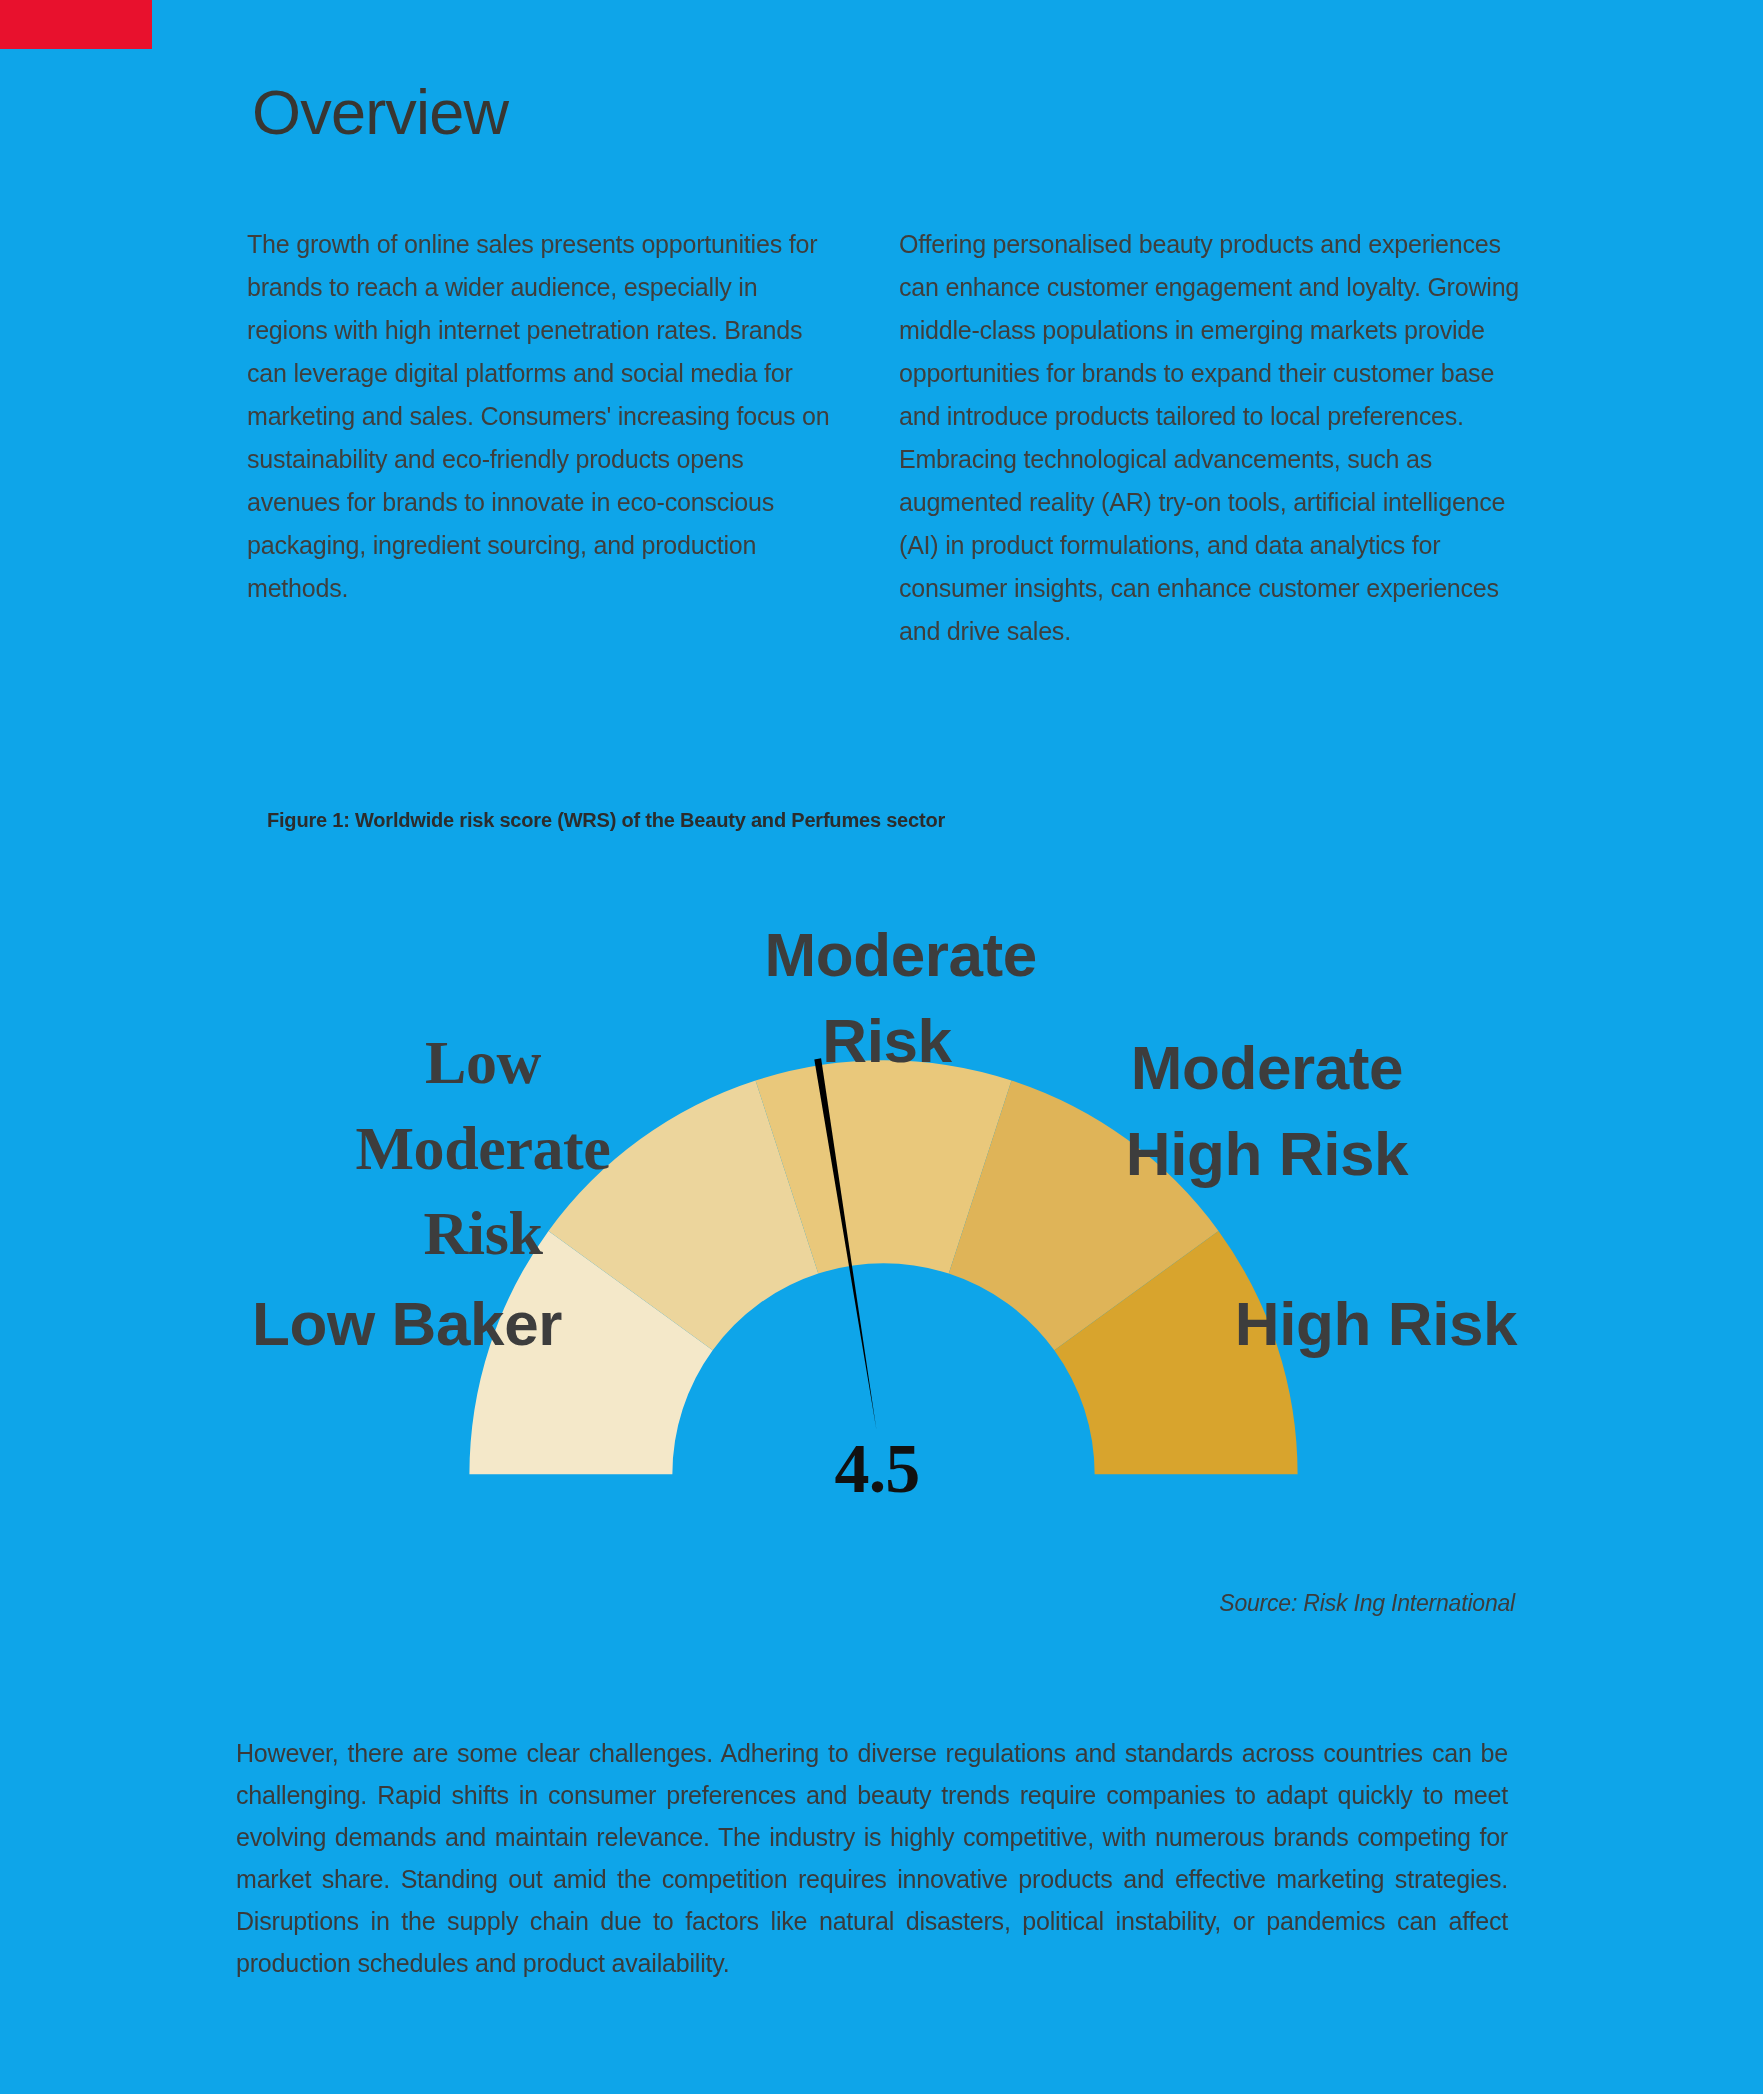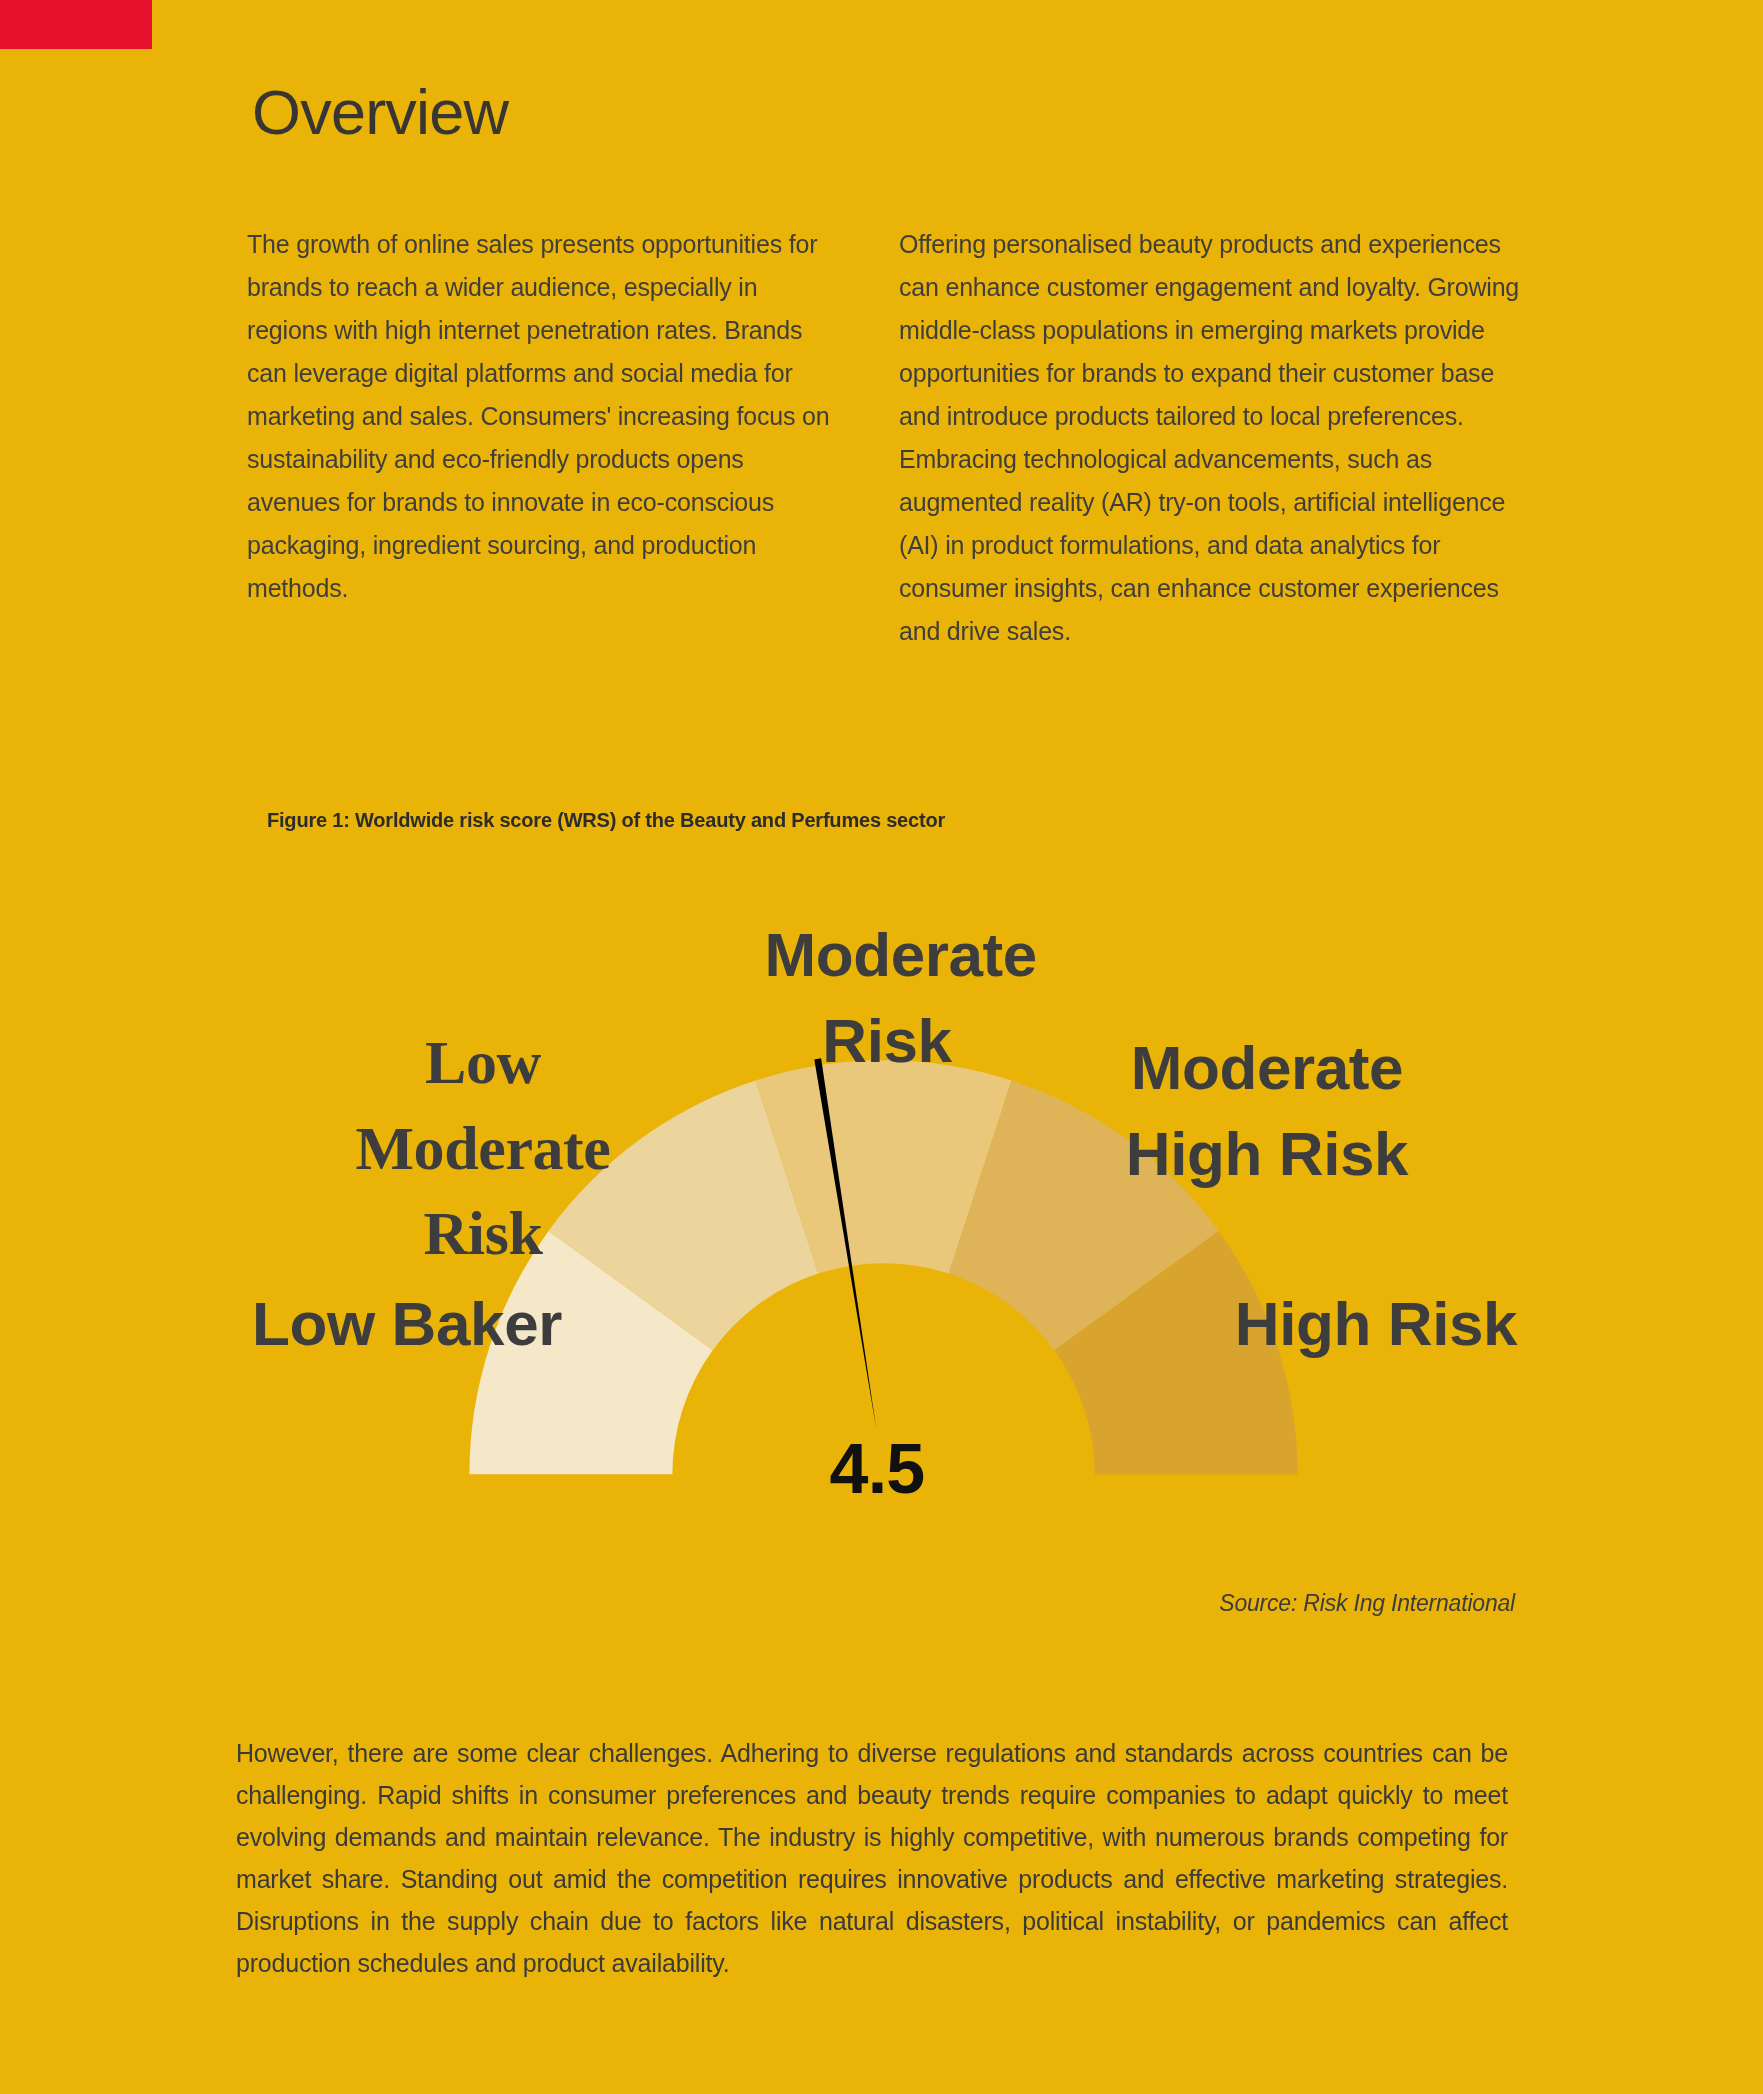--- a/index.html
+++ b/index.html
@@ -1,19 +1,19 @@
 <!DOCTYPE html>
 <html style="font-size:13px"><head>
 <meta charset="utf-8">
 <style>
   html,body{margin:0;padding:0;background:#ffffff;}
   #page{
     position:relative;
     width:1763px;height:2095px;
-    background:#eab308;
+    background:#0ea5e9;
     font-family:"Liberation Sans","DejaVu Sans",sans-serif;
     color:#3f3e3c;
     overflow:hidden;
   }
   .corner-bar{
     position:absolute;left:0;top:0;width:152px;height:49px;
   }
   .heading{
     position:absolute;left:252px;top:79px;
     font-size:63px;font-weight:400;color:#383632;
@@ -38,21 +38,21 @@
     font-size:62px;font-weight:700;color:#3d3d3d;
     text-align:center;line-height:1.38;letter-spacing:-0.4px;
   }
   .lbl-moderate{left:887px;top:998px;width:245px;}
   .lbl-lowmod{left:483px;top:1148px;width:344px;font-family:Liberation Serif, serif;}
   .lbl-modhigh{left:1267px;top:1111px;width:376px;text-align:center;}
   .lbl-low{left:407px;top:1324px;white-space:nowrap;}
   .lbl-high{left:1376px;top:1324px;white-space:nowrap;}
   .gauge-value{
     position:absolute;left:877px;top:1429px;transform:translateX(-50%);
-    font-size:70px;font-weight:700;color:#111111;letter-spacing:-0.8px;
+    font-size:70px;font-weight:700;color:#111111;letter-spacing:-0.8px;font-family:Liberation Serif, serif;
   }
   .source-note{
     position:absolute;right:248px;top:1590px;
     font-size:23px;font-style:italic;color:#3c3c3c;letter-spacing:-0.2px;
   }
   .closing{
     position:absolute;left:236px;top:1732px;width:1272px;
     font-size:25px;line-height:42px;letter-spacing:-0.2px;
     color:#3a3a3a;text-align:justify;
   }

